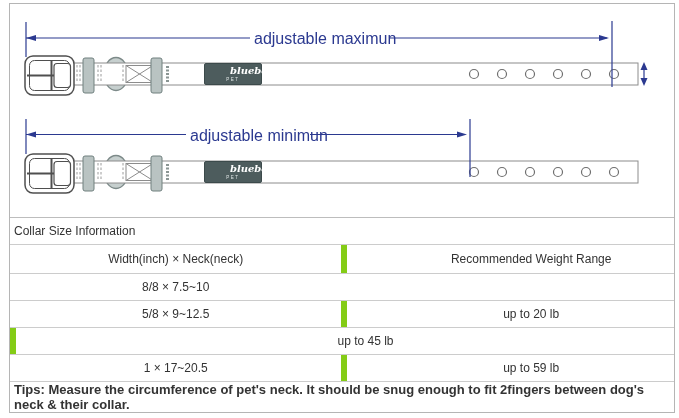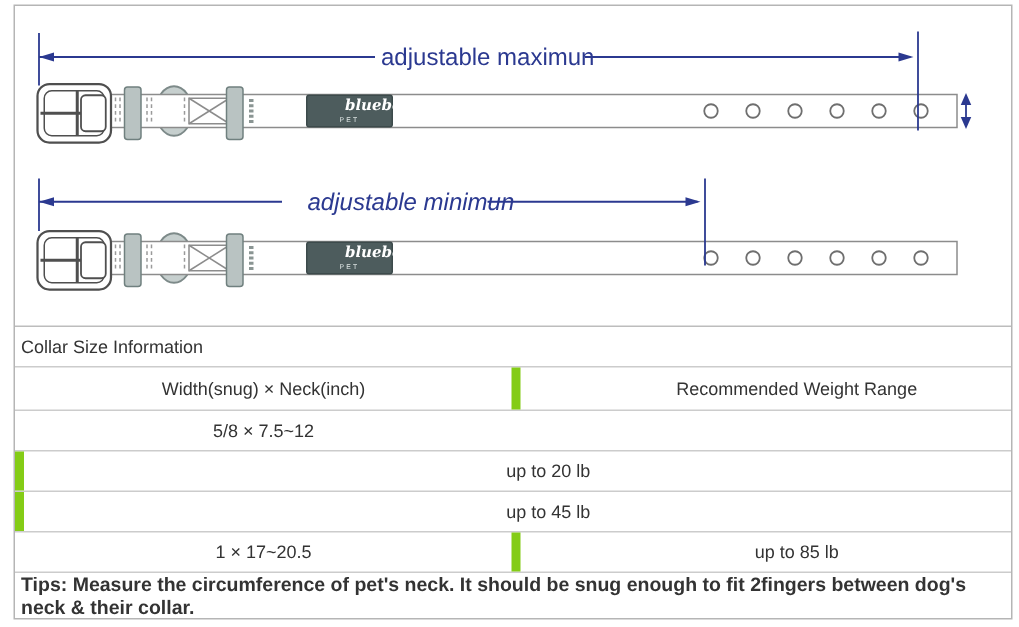--- a/index.html
+++ b/index.html
@@ -6,21 +6,21 @@
   .canvas{position:relative;width:679px;height:418px;background:#fff;
     font-family:"Liberation Sans","DejaVu Sans",sans-serif;color:#333;overflow:hidden;}
   .frame{position:absolute;left:9px;top:3px;width:664px;height:408px;
     border:1px solid #b5b5b5;display:flex;flex-direction:column;}
   
   .diagram-area{position:relative;height:213px;border-bottom:1px solid #bdbdbd;flex:none;}
   .diagram-area svg{display:block;}
   .dim-label{position:absolute;color:#2b3990;font-size:16px;white-space:nowrap;
     text-align:center;background:#fff;padding:0 4px;}
   .lbl-max{left:240px;top:26px;width:132px;}
-  .lbl-min{left:191px;top:123px;width:116px;font-style:italic;}
+  .lbl-min{left:176px;top:123px;width:116px;}
   .lbl-width{left:638px;top:63px;font-size:10px;padding:0;margin-left:48px;}
   .badge{position:absolute;left:194px;width:58px;height:22px;background:#4d5c5d;
     border:1px solid #3c4a4b;border-radius:2px;box-sizing:border-box;
     display:flex;flex-direction:column;align-items:center;justify-content:center;}
   .badge-top{top:59px;} .badge-bottom{top:157px;}
   .badge .name{color:#fff;font-style:italic;font-weight:700;font-size:10px;line-height:10px;
     font-family:"DejaVu Serif","Liberation Serif",serif;margin-left:48px;}
   .badge .sub{color:#dfe6e5;font-size:4.5px;line-height:5px;letter-spacing:1.5px;margin-top:1px;}
   
   .size-table{display:flex;flex-direction:column;flex:1;}
@@ -124,34 +124,35 @@
       <div class="badge badge-bottom">
         <span class="name">blueberry</span>
         <span class="sub">PET</span>
       </div>
     </div>
 
     <div class="size-table">
       <div class="t-title">Collar Size Information</div>
 
       <div class="t-head">
-        <div class="cell cell-left">Width(snug)  ×  Neck(inch)</div>
+        <div class="cell cell-left">Width(inch)  ×  Neck(neck)</div>
         <div class="cell cell-right">Recommended Weight Range</div>
       </div>
 
       <div class="t-row">
-        <div class="cell cell-left">5/8 × 7.5~12</div>
+        <div class="cell cell-left">8/8 × 7.5~10</div>
       </div>
       <div class="t-row">
+        <div class="cell cell-left">5/8 × 9~12.5</div>
         <div class="cell cell-right">up to 20 lb</div>
       </div>
       <div class="t-row">
         <div class="cell cell-right">up to 45 lb</div>
       </div>
       <div class="t-row">
         <div class="cell cell-left">1 × 17~20.5</div>
-        <div class="cell cell-right">up to 85 lb</div>
+        <div class="cell cell-right">up to 59 lb</div>
       </div>
 
       <div class="t-tips">Tips: Measure the circumference of pet's neck. It should be snug enough to fit 2fingers between dog's neck &amp; their collar.</div>
     </div>
   </div>
 </div>
 
 </body></html>

